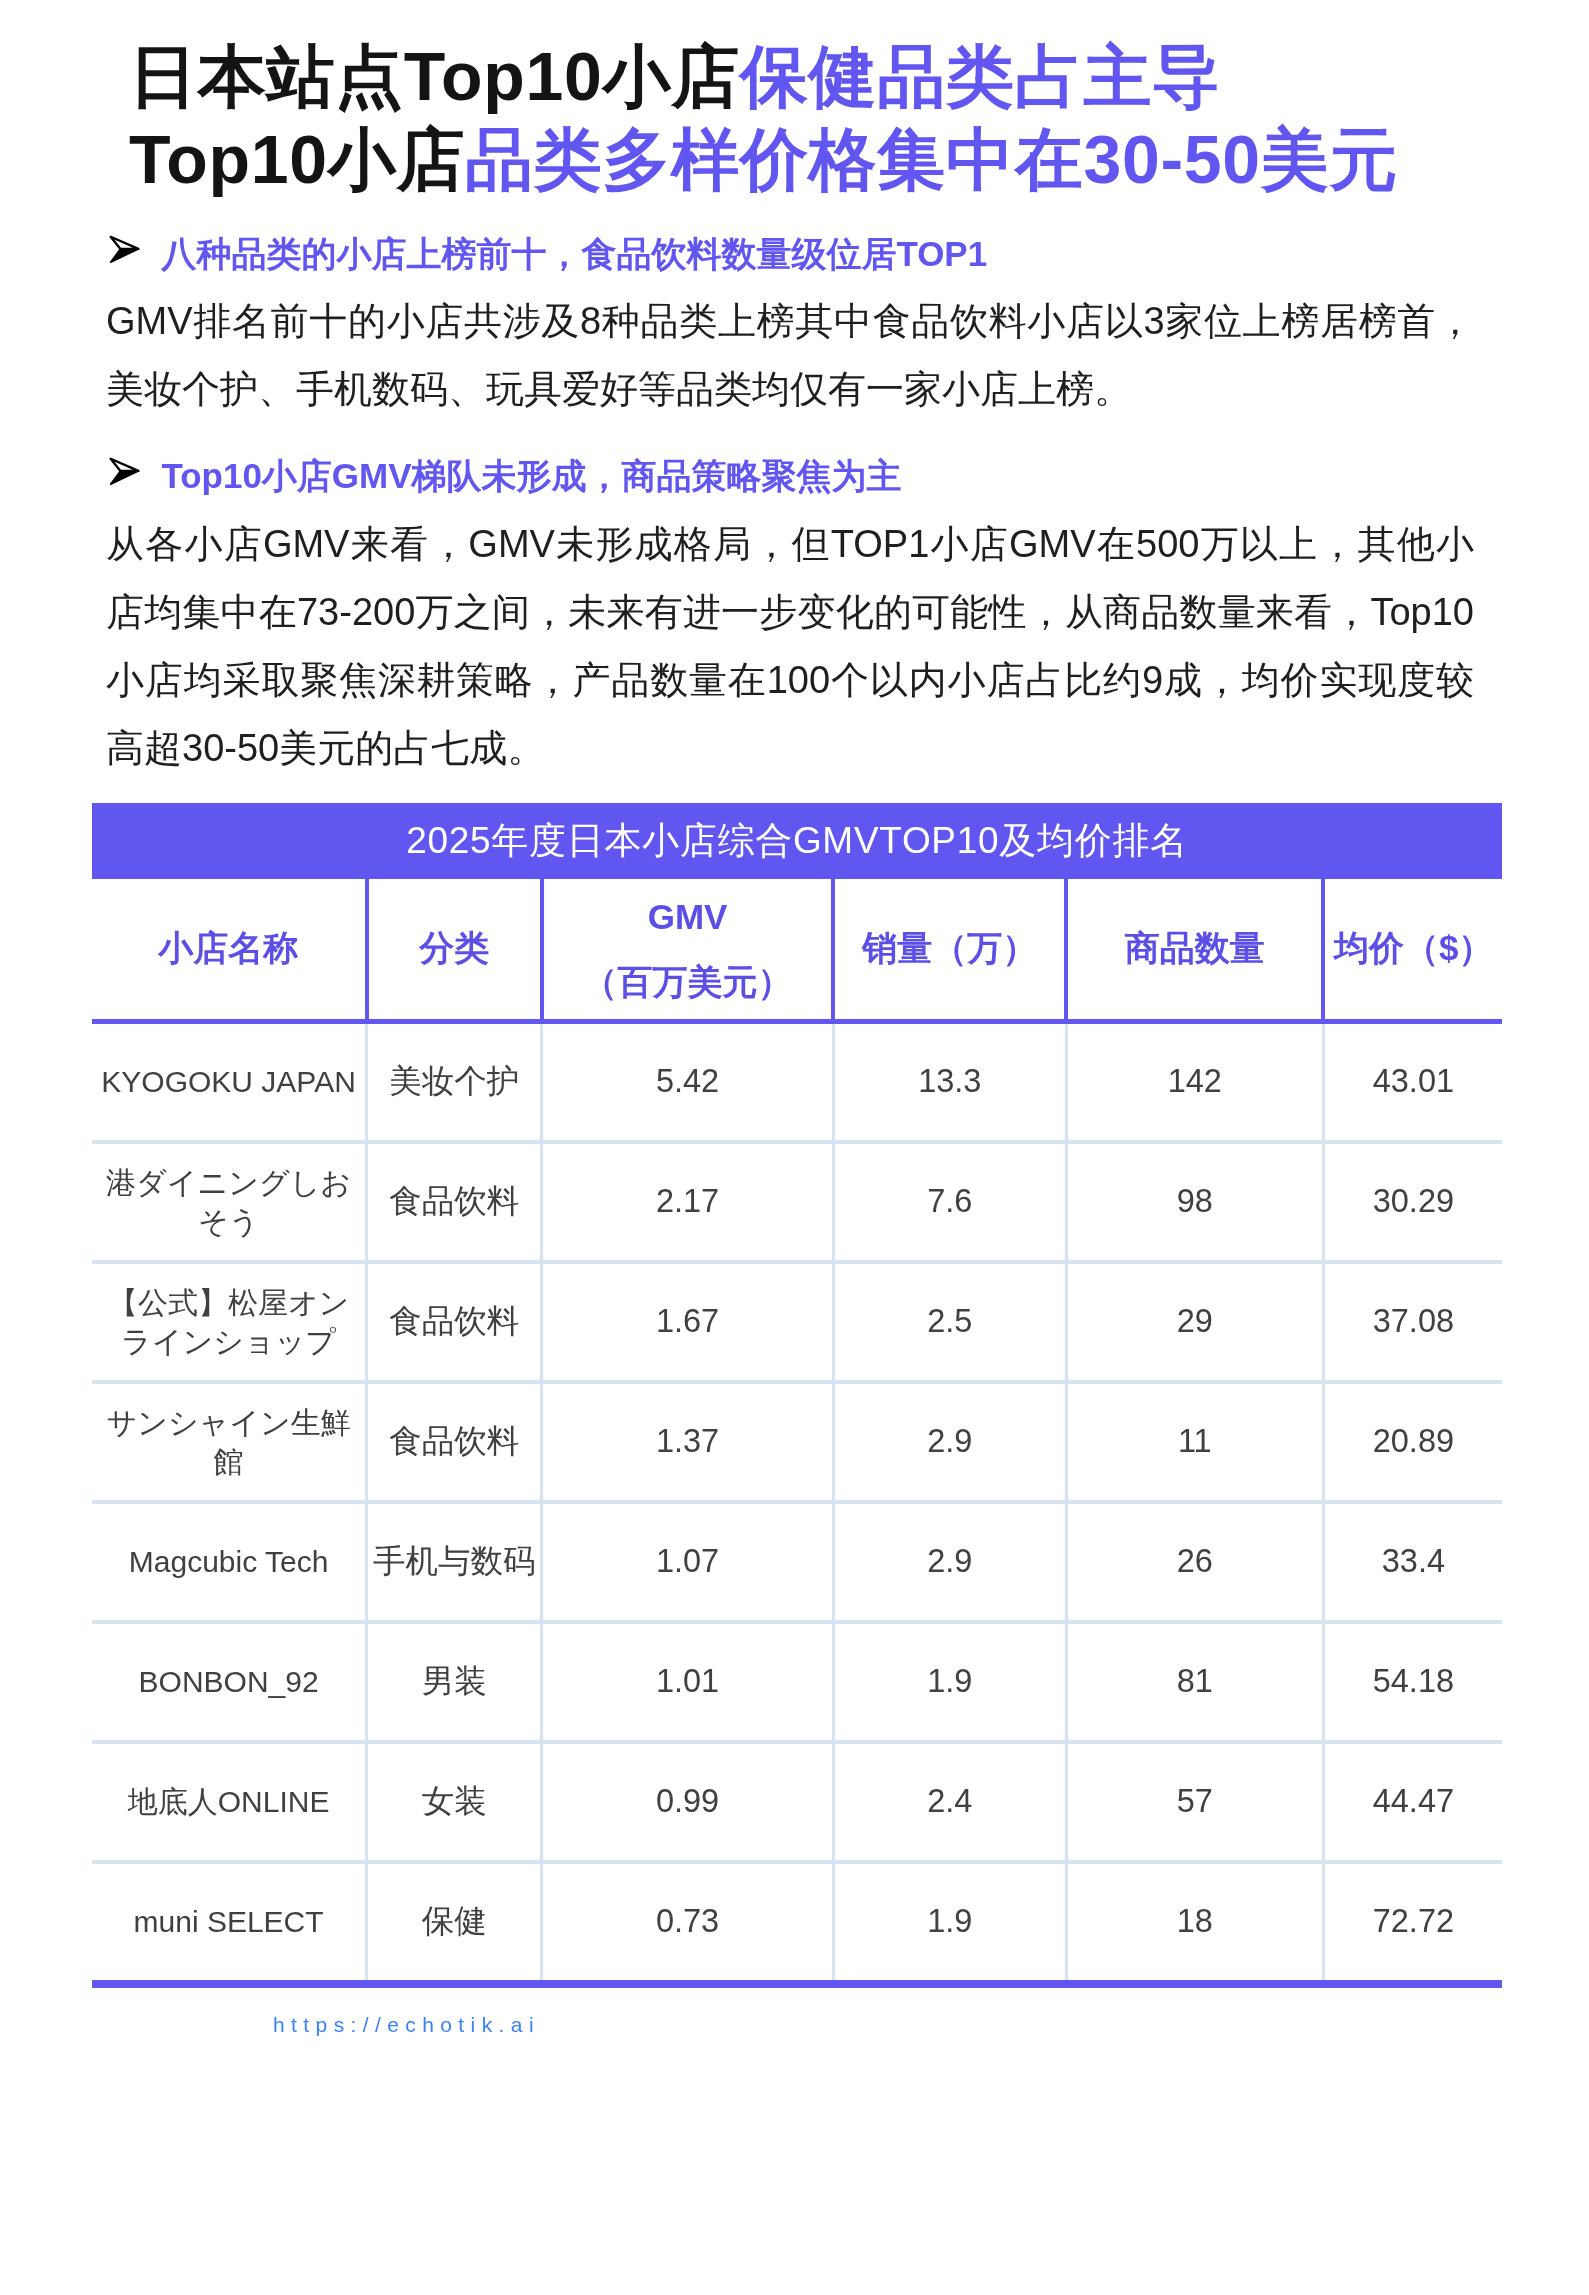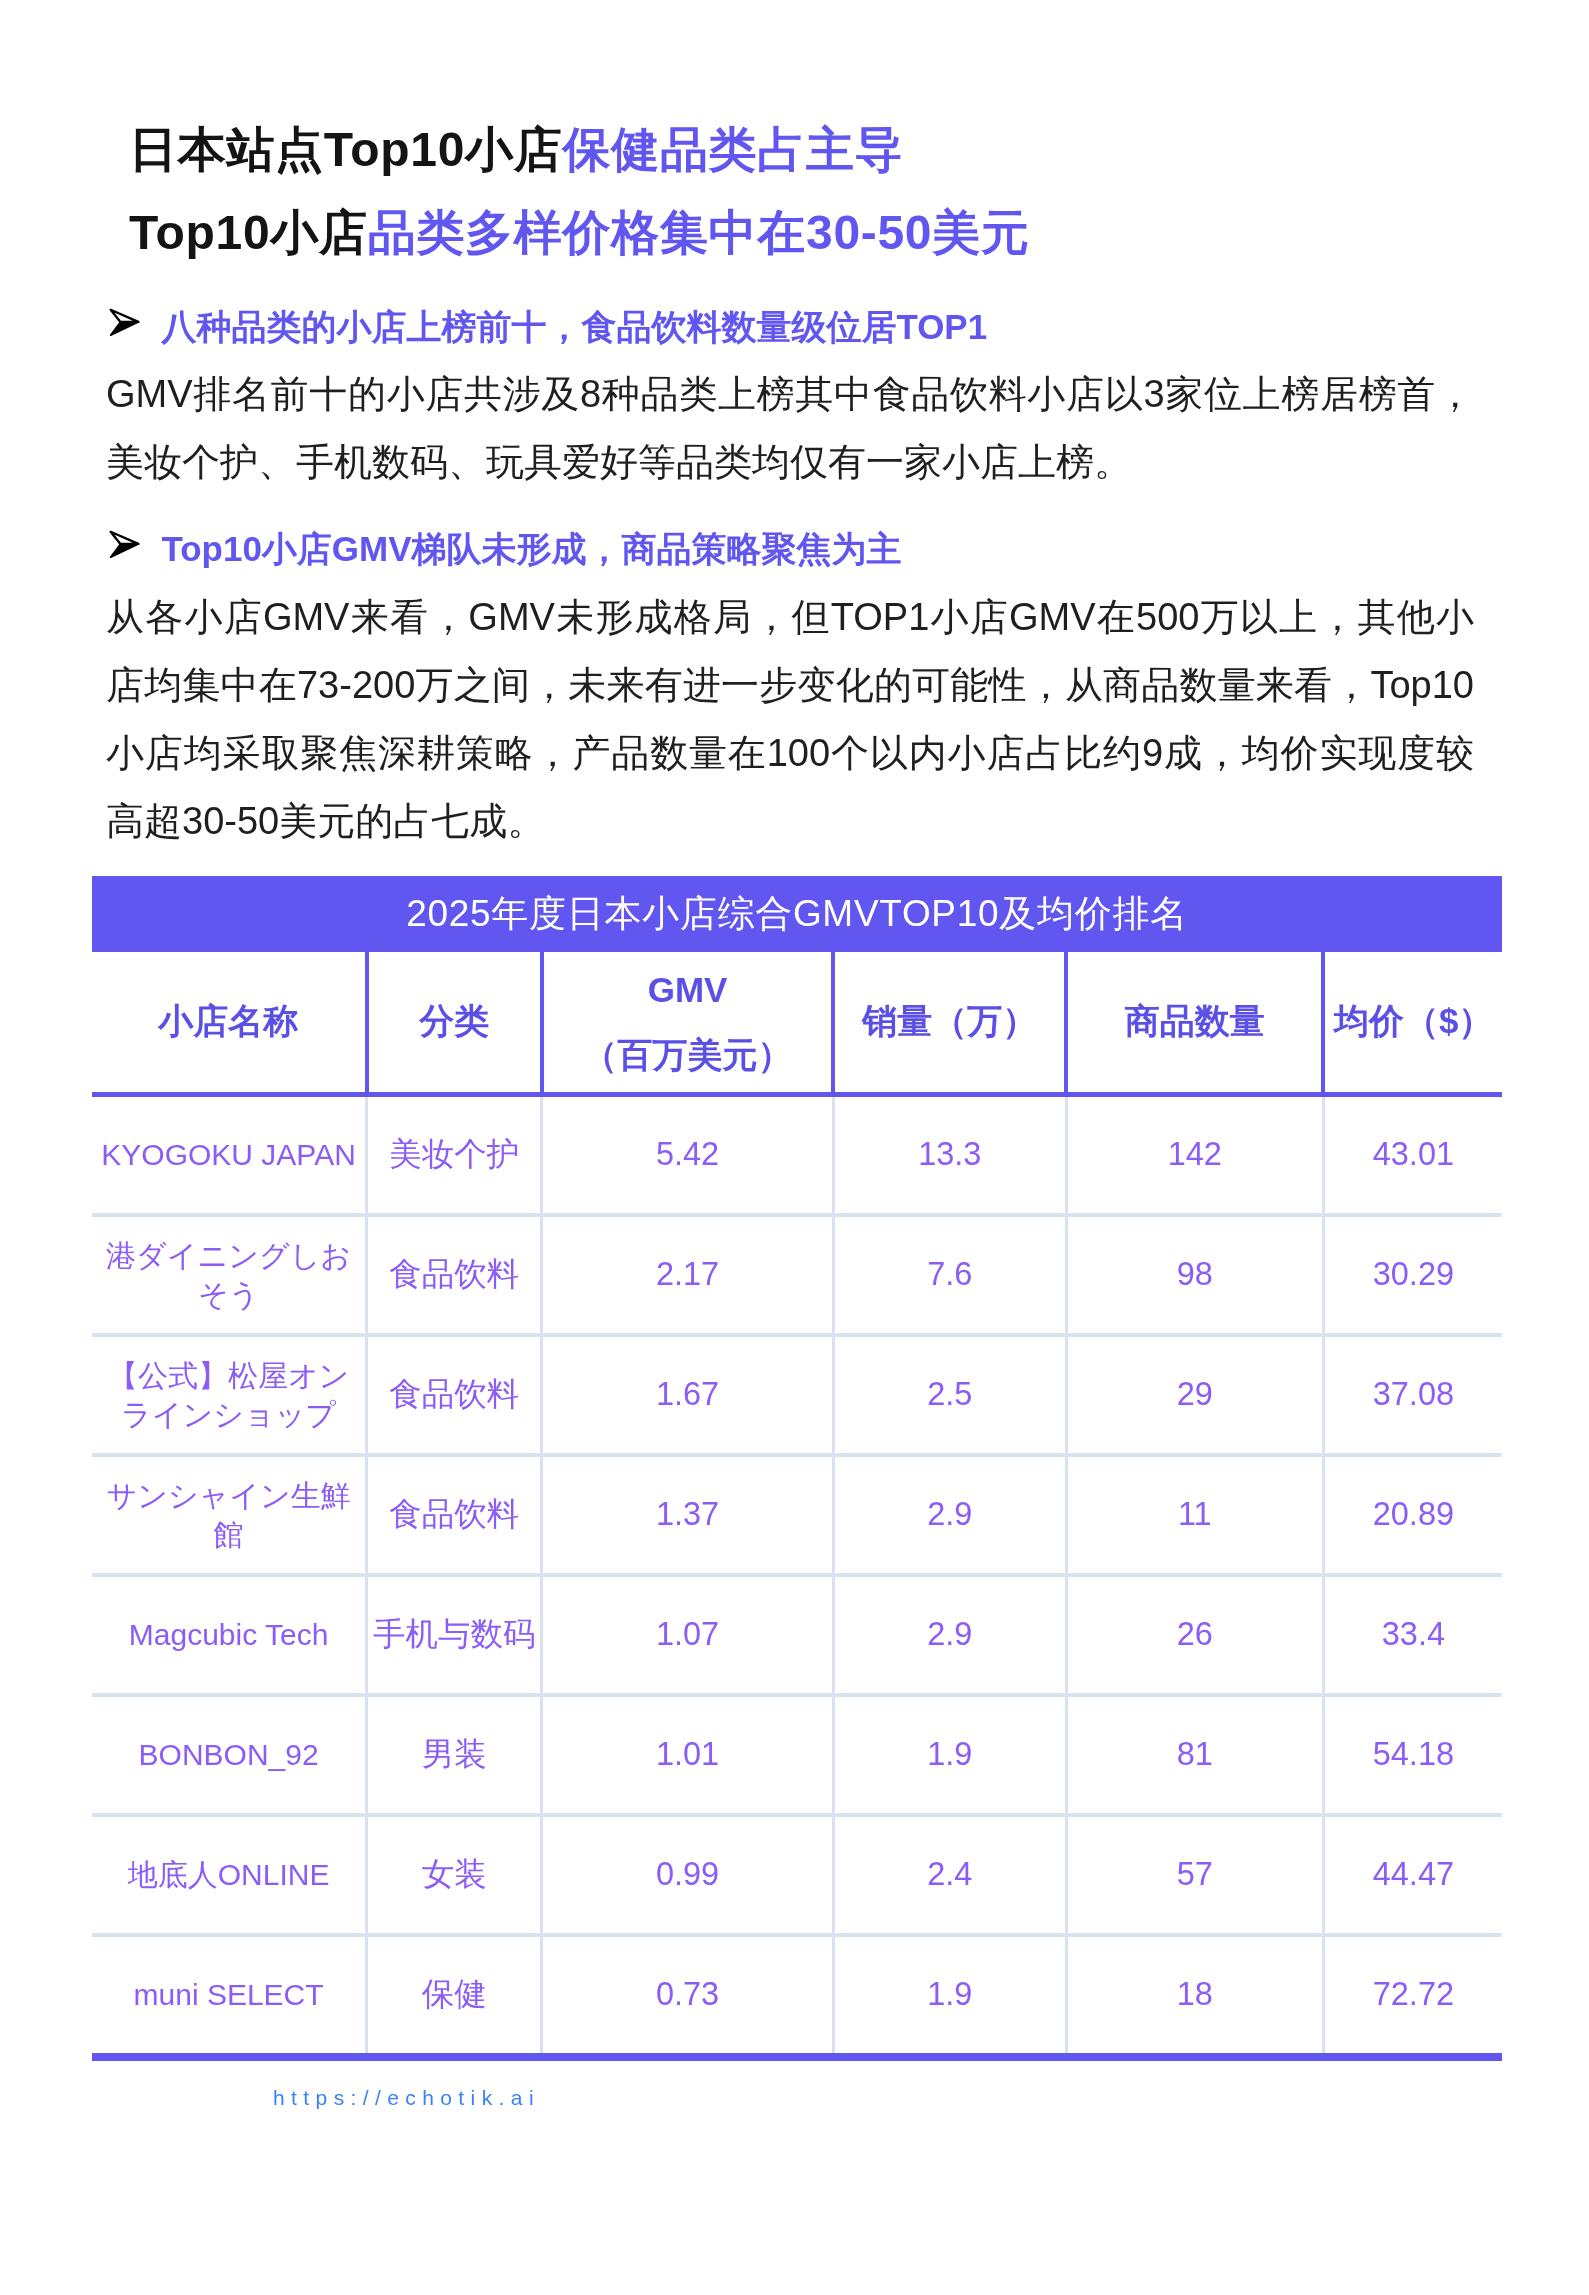--- a/index.html
+++ b/index.html
@@ -13,22 +13,22 @@
     overflow: hidden;
     font-family: "Liberation Sans", "DejaVu Sans", sans-serif;
     color: #1b1b1b;
     position: relative;
   }
   .content {
     margin: 0 87px 0 92px;
   }
   
   h1.page-title {
-    margin: 108px 0 0 37px;
-    font-size: 48px;
+    margin: 35px 0 0 37px;
+    font-size: 68px;
     font-weight: 700;
     line-height: 83px;
     color: #141414;
     letter-spacing: 0.7px;
   }
   .accent-text { color: #6256F0; }
 
   
   .bullet {
     margin: 30px 0 0 14px;
@@ -82,21 +82,21 @@
     text-align: center;
     vertical-align: middle;
     border-bottom: 5.7px solid #6256F0;
     padding: 0 2.8px;
   }
   .rank-table th:not(:last-child) { border-right: 4.2px solid #6256F0; }
   .rank-table th .th-line { display: block; line-height: 65px; }
   .rank-table td {
     height: 116px;
     font-size: 32.5px;
-    color: #8b5cf6;
+    color: #404040;
     text-align: center;
     vertical-align: middle;
     border-bottom: 4.2px solid #D8E3F1;
     padding: 0 4.2px;
     line-height: 1.3;
   }
   .rank-table td:not(:last-child) { border-right: 3.5px solid #D8E3F1; }
   .rank-table tr:last-child td { border-bottom: none; }
   .rank-table td.cell-name { font-size: 30px; }
 

